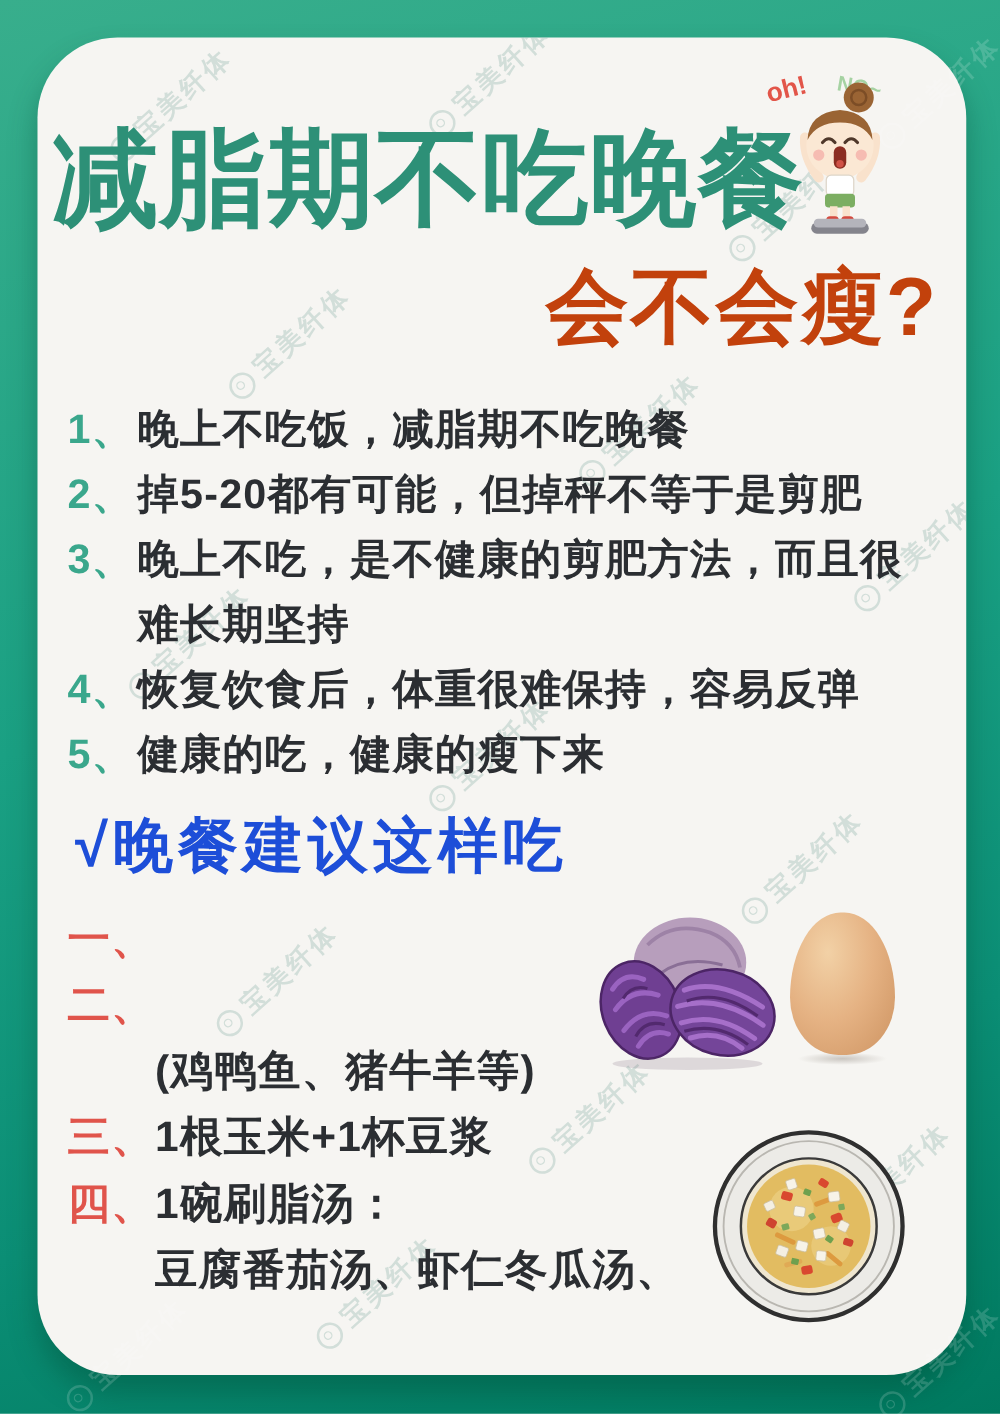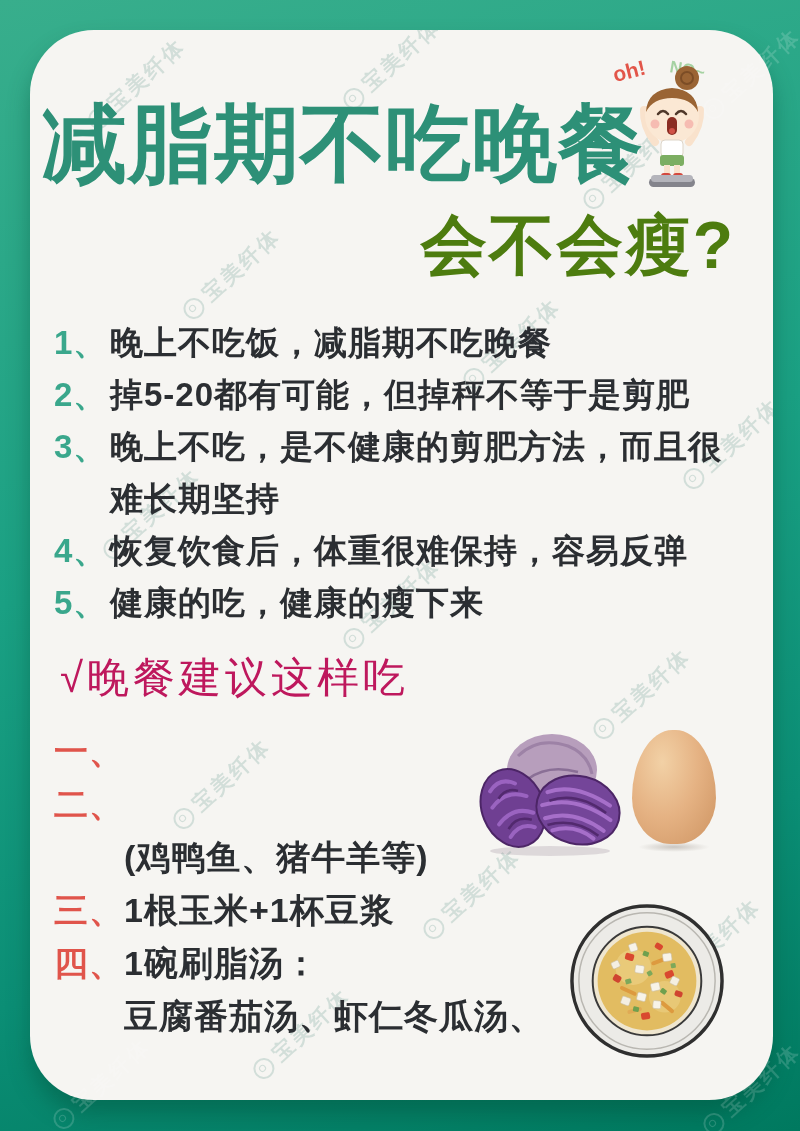--- a/index.html
+++ b/index.html
@@ -33,34 +33,34 @@
   .wm.on-green{color:rgba(255,255,255,.16)}
   .wm.on-green .wm-ic{border-color:rgba(255,255,255,.16)}
   .wm.on-green .wm-ic::after{border-color:rgba(255,255,255,.16)}
   .content{position:relative;z-index:2;}
   
   .title{
     padding:38px 0 0 12px;font-size:85px;line-height:1.15;font-weight:bold;
     color:#2d9077;letter-spacing:1px;white-space:nowrap;margin-top:27px;
   }
   .subtitle{
-    margin:14px 38px 0 0;font-size:66px;line-height:76px;font-weight:bold;
-    color:#4d7c0f;text-align:right;letter-spacing:2px;
+    margin:14px 22px 0 0;font-size:66px;line-height:76px;font-weight:bold;
+    color:#c2410c;text-align:right;letter-spacing:2px;
   }
   
   .sticker{position:absolute;right:40px;top:24px;width:120px;height:136px;z-index:3;}
   
   .points{margin:34px 18px 0 24px;font-weight:bold;}
   .p-row{display:flex;line-height:52px;font-size:33px;color:#2b2e32;letter-spacing:1px;}
   .p-num{color:#3aa78c;width:56px;flex:0 0 56px;}
   .p-cont{padding-left:56px;}
   
   .heading{
-    margin:26px 0 0 30px;font-size:42px;line-height:46px;font-weight:normal;
-    color:#be185d;letter-spacing:4px;
+    margin:26px 0 0 30px;font-size:48px;line-height:46px;font-weight:bold;
+    color:#1d4ed8;letter-spacing:4px;
   }
   .sug{margin:24px 18px 0 24px;font-weight:bold;}
   .s-row{display:flex;line-height:53px;font-size:34px;color:#2b2e32;letter-spacing:1px;}
   .s-num{color:#e0544b;width:70px;flex:0 0 70px;}
   .s-cont{padding-left:70px;}
   
   .potato{position:absolute;left:438px;top:694px;width:165px;height:132px;z-index:2;}
   .egg-wrap{position:absolute;left:600px;top:700px;width:90px;height:122px;z-index:2;}
   .egg{
     position:absolute;left:2px;top:0;width:84px;height:114px;

